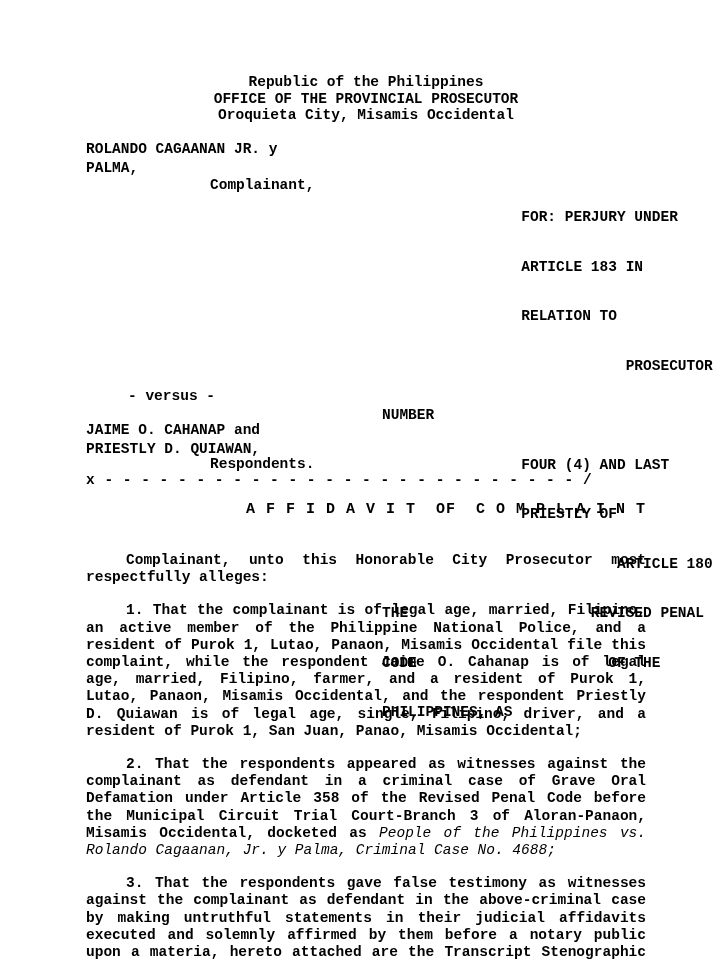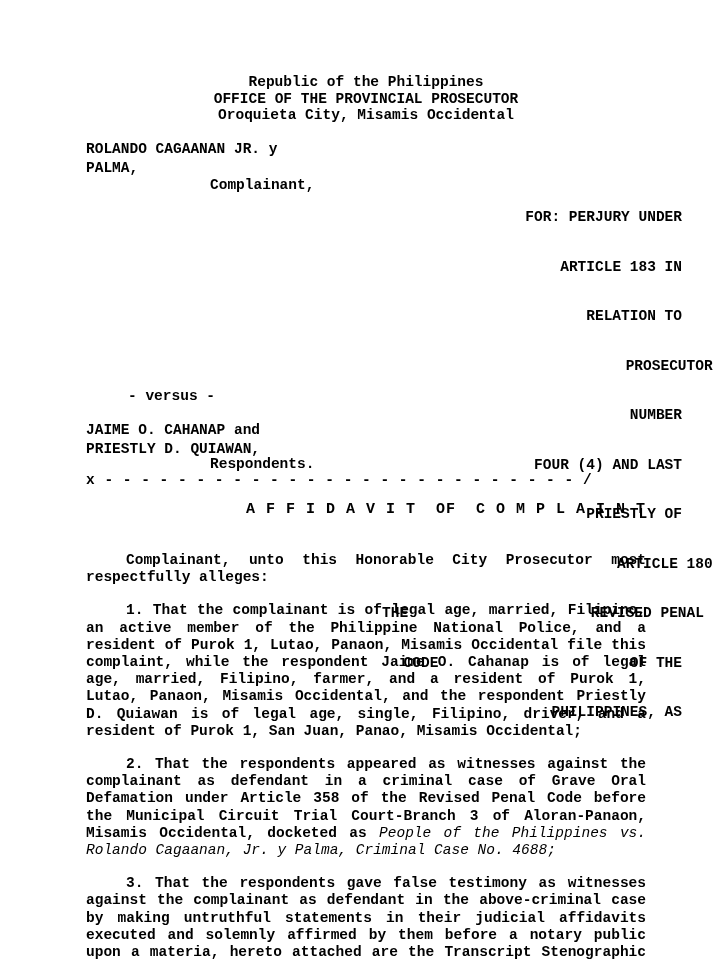--- a/index.html
+++ b/index.html
@@ -30,21 +30,20 @@
     position: absolute;
     top: 177px; left: 210px;
     font-size: 14.5px;
   }
   .charge-block {
     position: absolute;
     top: 176px; left: 382px; width: 300px;
     font-size: 14.5px;
     line-height: 16.5px;
     white-space: pre;
-    text-align: right;
   }
   .versus-line {
     position: absolute;
     top: 388px; left: 128px;
     font-size: 14.5px;
   }
   .party-respondents {
     position: absolute;
     top: 421px; left: 86px;
     font-size: 14.5px;

